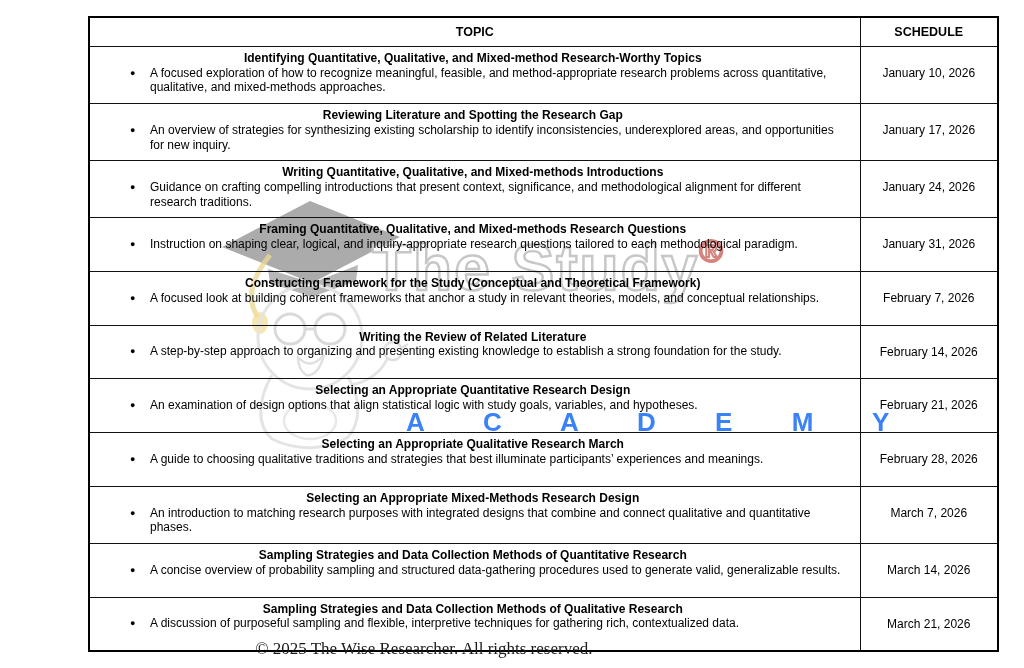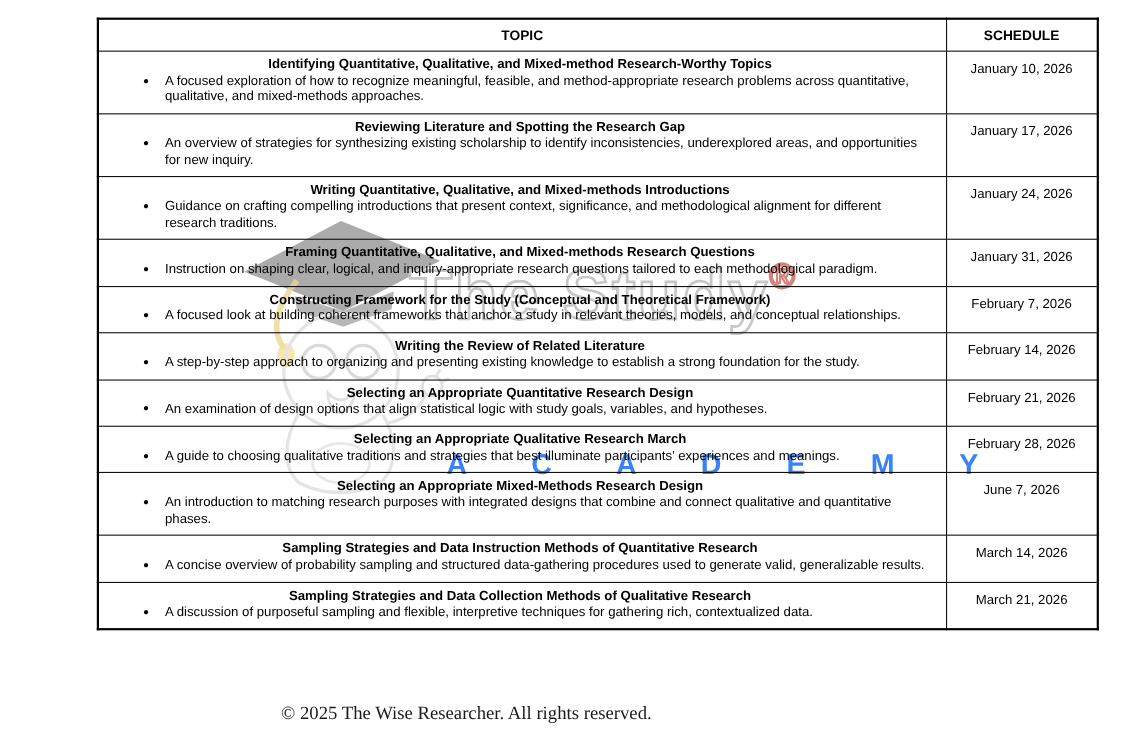--- a/index.html
+++ b/index.html
@@ -21,21 +21,21 @@
   
   table.sched { position: absolute; left: 64px; top: 16px; width: 909px; z-index: 1;
                 border-collapse: collapse; table-layout: fixed; background: transparent; margin-left: 24px; }
   table.sched, table.sched th, table.sched td { border: 1.5px solid #111; }
   table.sched { border: 2px solid #000; }
   th { font-size: 12.5px; font-weight: bold; text-align: center; padding: 7px 4px; }
   col.topic-col { width: 771px; }
   col.sched-col { width: 138px; }
   td { vertical-align: top; font-size: 12px; line-height: 14.7px; }
   td.topic-cell { padding: 4px 10px 8px 6px; }
-  td.date-cell  { padding: 8px 2px; text-align: center; }
+  td.date-cell  { padding: 19px 2px; text-align: center; }
   .row-title { font-weight: bold; text-align: center; }
   .row-desc { display: flex; padding-left: 34px; }
   .dot { width: 8px; font-size: 9px; line-height: 14.7px; flex: 0 0 8px; }
   .desc-text { margin-left: 12px; max-width: 706px; }
 
   
   .footer { position: absolute; left: 0; top: 639px; width: 848px; text-align: center;
             font-family: "Liberation Serif", serif; font-size: 17px; color: #1a1a1a; z-index: 1; }
 </style>
 </head>
@@ -189,27 +189,27 @@
 
     <tr>
       <td class="topic-cell">
         <div class="row-title">Selecting an Appropriate Mixed-Methods Research Design</div>
         <div class="row-desc">
           <span class="dot">●</span>
           <span class="desc-text">An introduction to matching research purposes with integrated designs that combine and connect qualitative and quantitative phases.</span>
         </div>
       </td>
       <td class="date-cell">
-        <span>June 7, 2026</span>
-      </td>
-    </tr>
-
-    <tr>
-      <td class="topic-cell">
-        <div class="row-title">Sampling Strategies and Data Instruction Methods of Quantitative Research</div>
+        <span>March 7, 2026</span>
+      </td>
+    </tr>
+
+    <tr>
+      <td class="topic-cell">
+        <div class="row-title">Sampling Strategies and Data Collection Methods of Quantitative Research</div>
         <div class="row-desc">
           <span class="dot">●</span>
           <span class="desc-text">A concise overview of probability sampling and structured data-gathering procedures used to generate valid, generalizable results.</span>
         </div>
       </td>
       <td class="date-cell">
         <span>March 14, 2026</span>
       </td>
     </tr>
 

